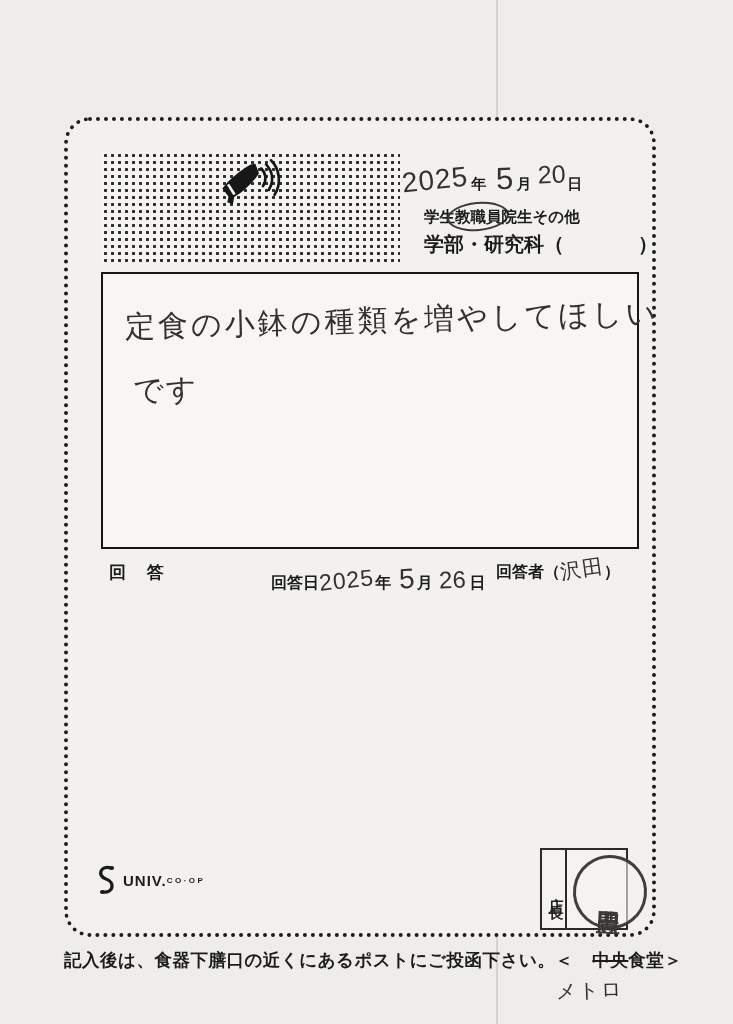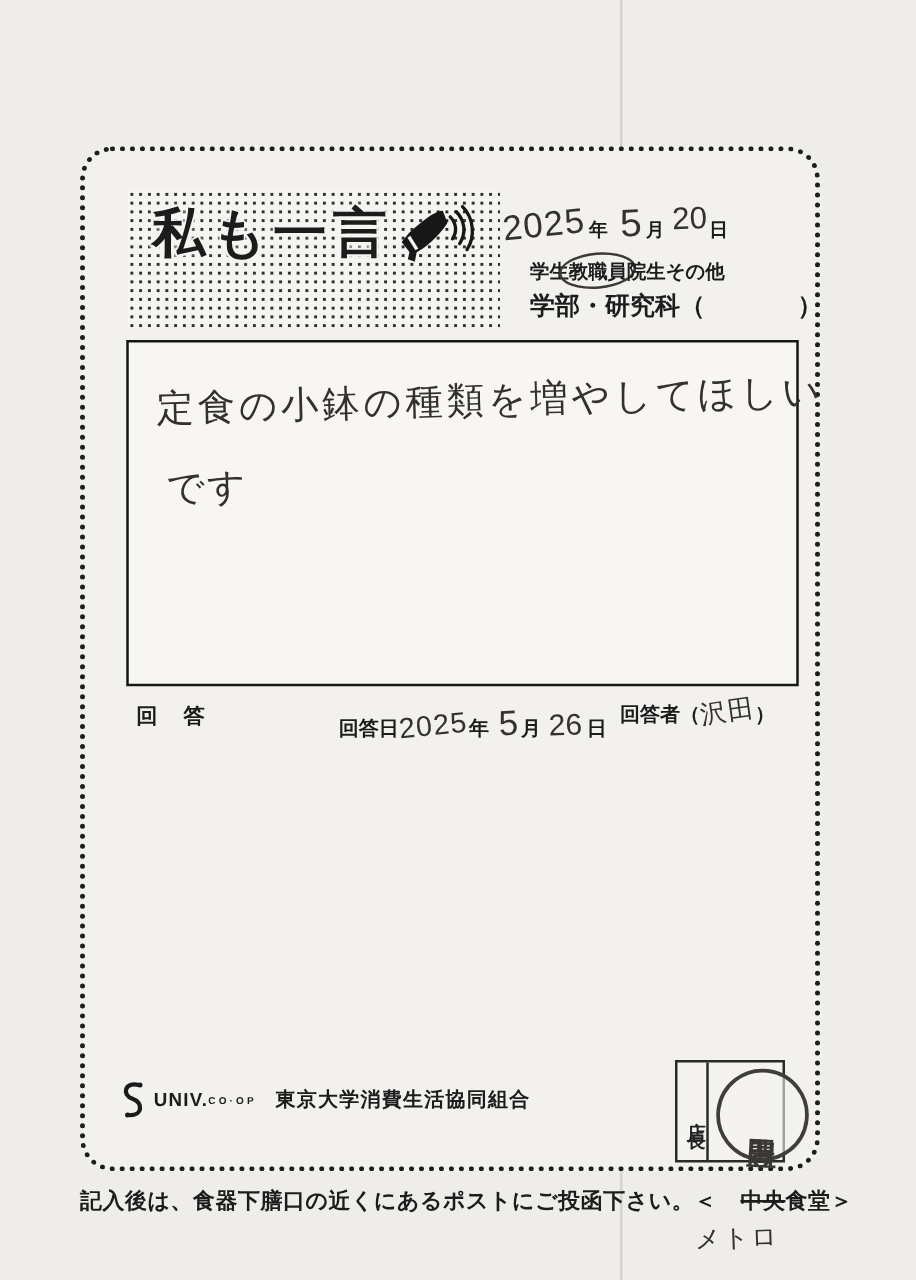--- a/index.html
+++ b/index.html
@@ -151,21 +151,20 @@
 </head>
 <body>
 
 <div class="page">
   <div class="fold-line"></div>
 
   <div class="card">
 
     <div class="header-block">
       <div class="title-row">
-        <span class="title halo">私も一言</span>
         <svg class="megaphone" viewBox="0 0 70 48">
           <path d="M42 4 C35 2 14 17 8 22 L2 28 L10 41 L18 37 C26 34 41 21 45 15 Z" fill="#171717"></path>
           <path d="M9 24 L15 36" stroke="#f5f4f1" stroke-width="3" fill="none"></path>
           <path d="M15 37 L12 47 L6 44 L9 35 Z" fill="#171717"></path>
           <path d="M48 10 C53 16 53 24 48 30" stroke="#171717" stroke-width="3" fill="none" stroke-linecap="round"></path>
           <path d="M54 6 C61 15 61 26 54 35" stroke="#171717" stroke-width="3" fill="none" stroke-linecap="round"></path>
           <path d="M60 2 C69 13 69 30 60 41" stroke="#171717" stroke-width="3" fill="none" stroke-linecap="round"></path>
         </svg>
       </div>
     </div>
@@ -213,21 +212,20 @@
     <div class="org-row">
       <svg class="coop-glyph" viewBox="0 0 24 32">
         <path d="M17 4 C6 1 3 12 12 15 C21 18 20 29 9 28" stroke="#1b1b1b" stroke-width="3.4" fill="none" stroke-linecap="round"></path>
         <circle cx="18" cy="4" r="2" fill="#1b1b1b"></circle>
         <circle cx="8" cy="28" r="2" fill="#1b1b1b"></circle>
       </svg>
       <span class="logo-stack">
         <span class="logo-top">UNIV.</span>
         <span class="logo-bottom">CO·OP</span>
       </span>
-      <span class="org-name">東京大学消費生活協同組合</span>
     </div>
 
     <div class="stamp-box">
       <div class="stamp-role">店長</div>
       <div class="stamp-circle">
         <span class="stamp-name">豊田</span>
       </div>
     </div>
 
   </div>

